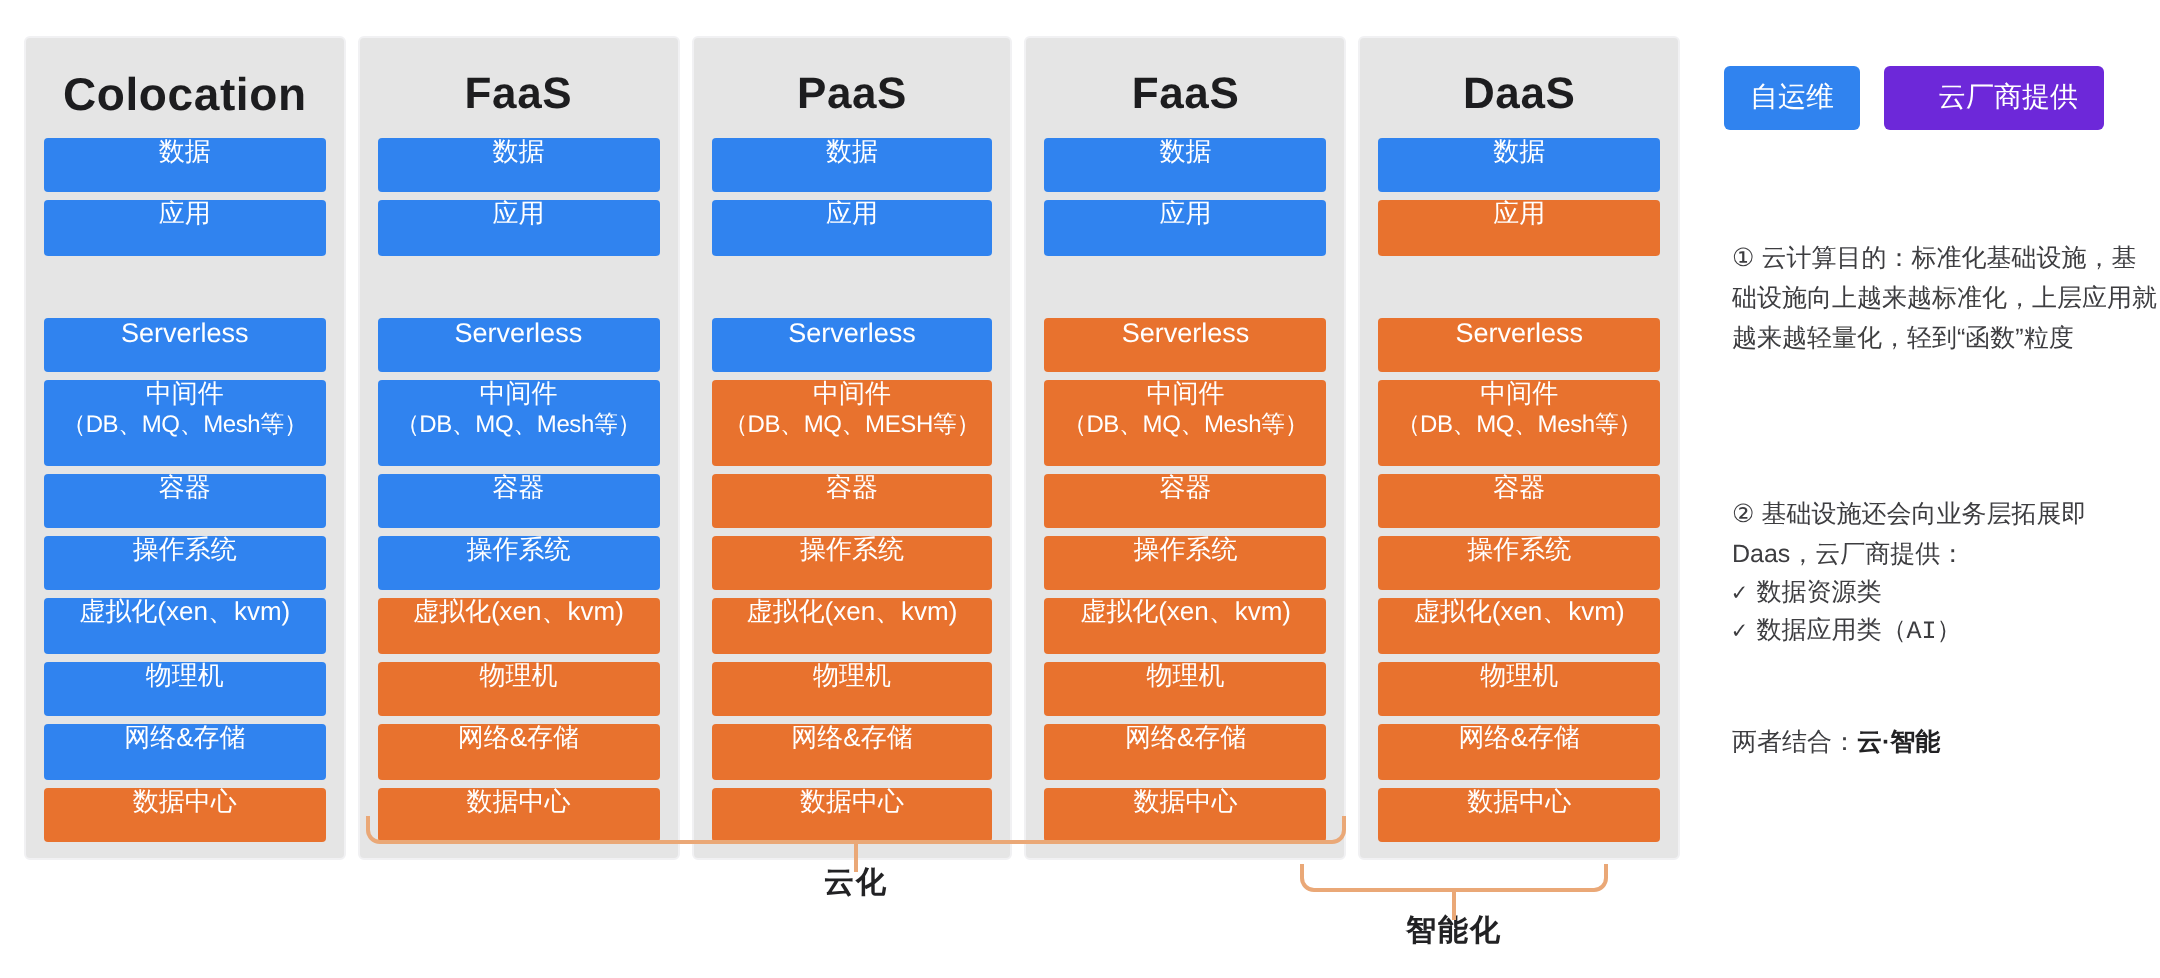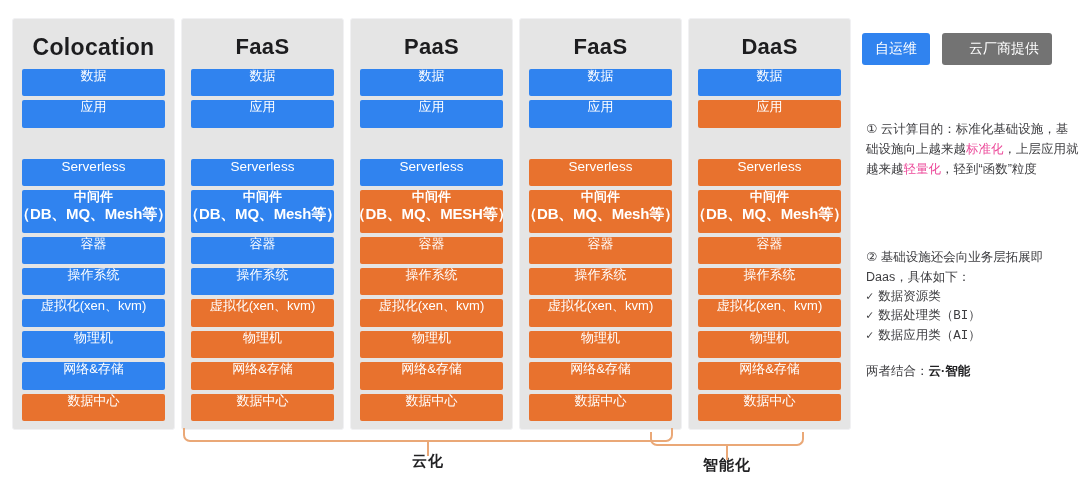--- a/index.html
+++ b/index.html
@@ -60,25 +60,25 @@
     display: flex;
     flex-direction: column;
     align-items: center;
     justify-content: flex-start;
     text-align: center;
     line-height: 1.12;
     font-size: 13px;
     flex: 1 1 0;
     overflow: hidden;
   }
-  .row.tall { flex: 1.55 1 0; font-weight: bold; }
+  .row.tall { flex: 1.55 1 0; }
   .row.blue { background: #3083ef; }
   .row.orange { background: #e8722e; }
   .row .sub {
-    font-size: 15px;
+    font-size: 12px;
     margin-top: 1px;
     letter-spacing: -.2px;
     white-space: nowrap;
   }
   .row .main { white-space: nowrap; }
   .row.latin { font-size: 13.5px; margin-top: 27px; }
 
   
   .bracket-wrap {
     position: absolute;
@@ -130,34 +130,34 @@
     gap: 12px;
   }
   .legend-chip {
     color: #fff;
     font-size: 14px;
     border-radius: 3px;
     padding: 7px 13px;
     white-space: nowrap;
   }
   .legend-chip.blue { background: #3083ef; }
-  .legend-chip.orange { background: #737373; padding-left: 27px; }
+  .legend-chip.orange { background: #6d28d9; padding-left: 27px; }
 
   .note {
     position: absolute;
     left: 4px;
     font-size: 12.5px;
     color: #3d3d40;
     line-height: 1.58;
     width: 214px;
   }
   #note-1 { top: 120px; }
   #note-2 { top: 248px; }
   #note-3 { top: 362px; font-size: 12.5px; }
-  .hl { color: #ec4899; }
+  .hl { color: #404040; }
   .tick-list {
     margin: 0;
     padding: 0;
     list-style: none;
     font-family: Liberation Mono, monospace;
   }
   .tick-list li {
     white-space: nowrap;
   }
   .tick {
@@ -346,21 +346,21 @@
         <div class="row orange">
           <div class="main">网络&amp;存储</div>
         </div>
         <div class="row orange">
           <div class="main">数据中心</div>
         </div>
       </div>
     </div>
   </div>
 
-<div class="bracket-wrap" style="left:183px; top:428px; width:490px;">
+<div class="bracket-wrap" style="left:183px; top:408px; width:490px;">
   <div class="bracket bracket-inverted"></div>
   <div class="bracket-label">云化</div>
 </div>
 
 <div class="bracket-wrap" style="left:650px; top:432px; width:154px;">
   <div class="bracket bracket-inverted"></div>
   <div class="bracket-label">智能化</div>
 </div>
 
 <div id="side">
@@ -369,25 +369,24 @@
     <div class="legend-chip blue">自运维</div>
     <div class="legend-chip orange">云厂商提供</div>
   </div>
 
   <div class="note" id="note-1">
     <span>①</span><span> 云计算目的：标准化基础设施，基础设施向上越来越</span><span class="hl">标准化</span><span>，上层应用就越来越</span><span class="hl">轻量化</span><span>，轻到“函数”粒度</span>
   </div>
 
   <div class="note" id="note-2">
     <div>
-      <span>②</span><span> 基础设施还会向业务层拓展即Daas，具体如下：</span>
+      <span>②</span><span> 基础设施还会向业务层拓展即Daas，云厂商提供：</span>
     </div>
     <ul class="tick-list" id="note-2-list">
         <li><span class="tick">✓</span><span>数据资源类</span></li>
-        <li><span class="tick">✓</span><span>数据处理类（BI）</span></li>
         <li><span class="tick">✓</span><span>数据应用类（AI）</span></li>
       </ul>
   </div>
 
   <div class="note" id="note-3">
     <span>两者结合：</span><span class="b">云·智能</span>
   </div>
 
 </div>
 

